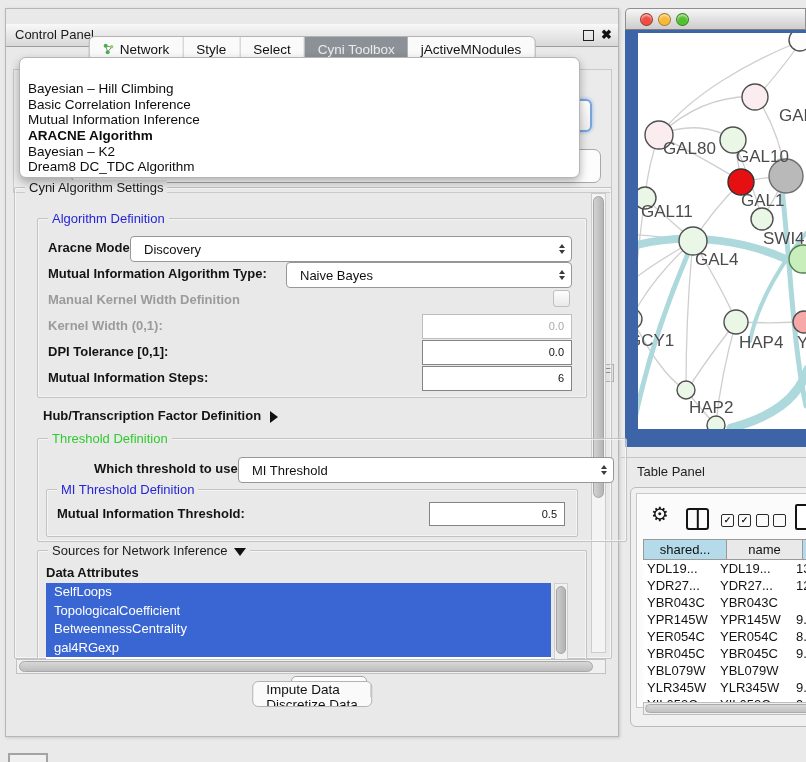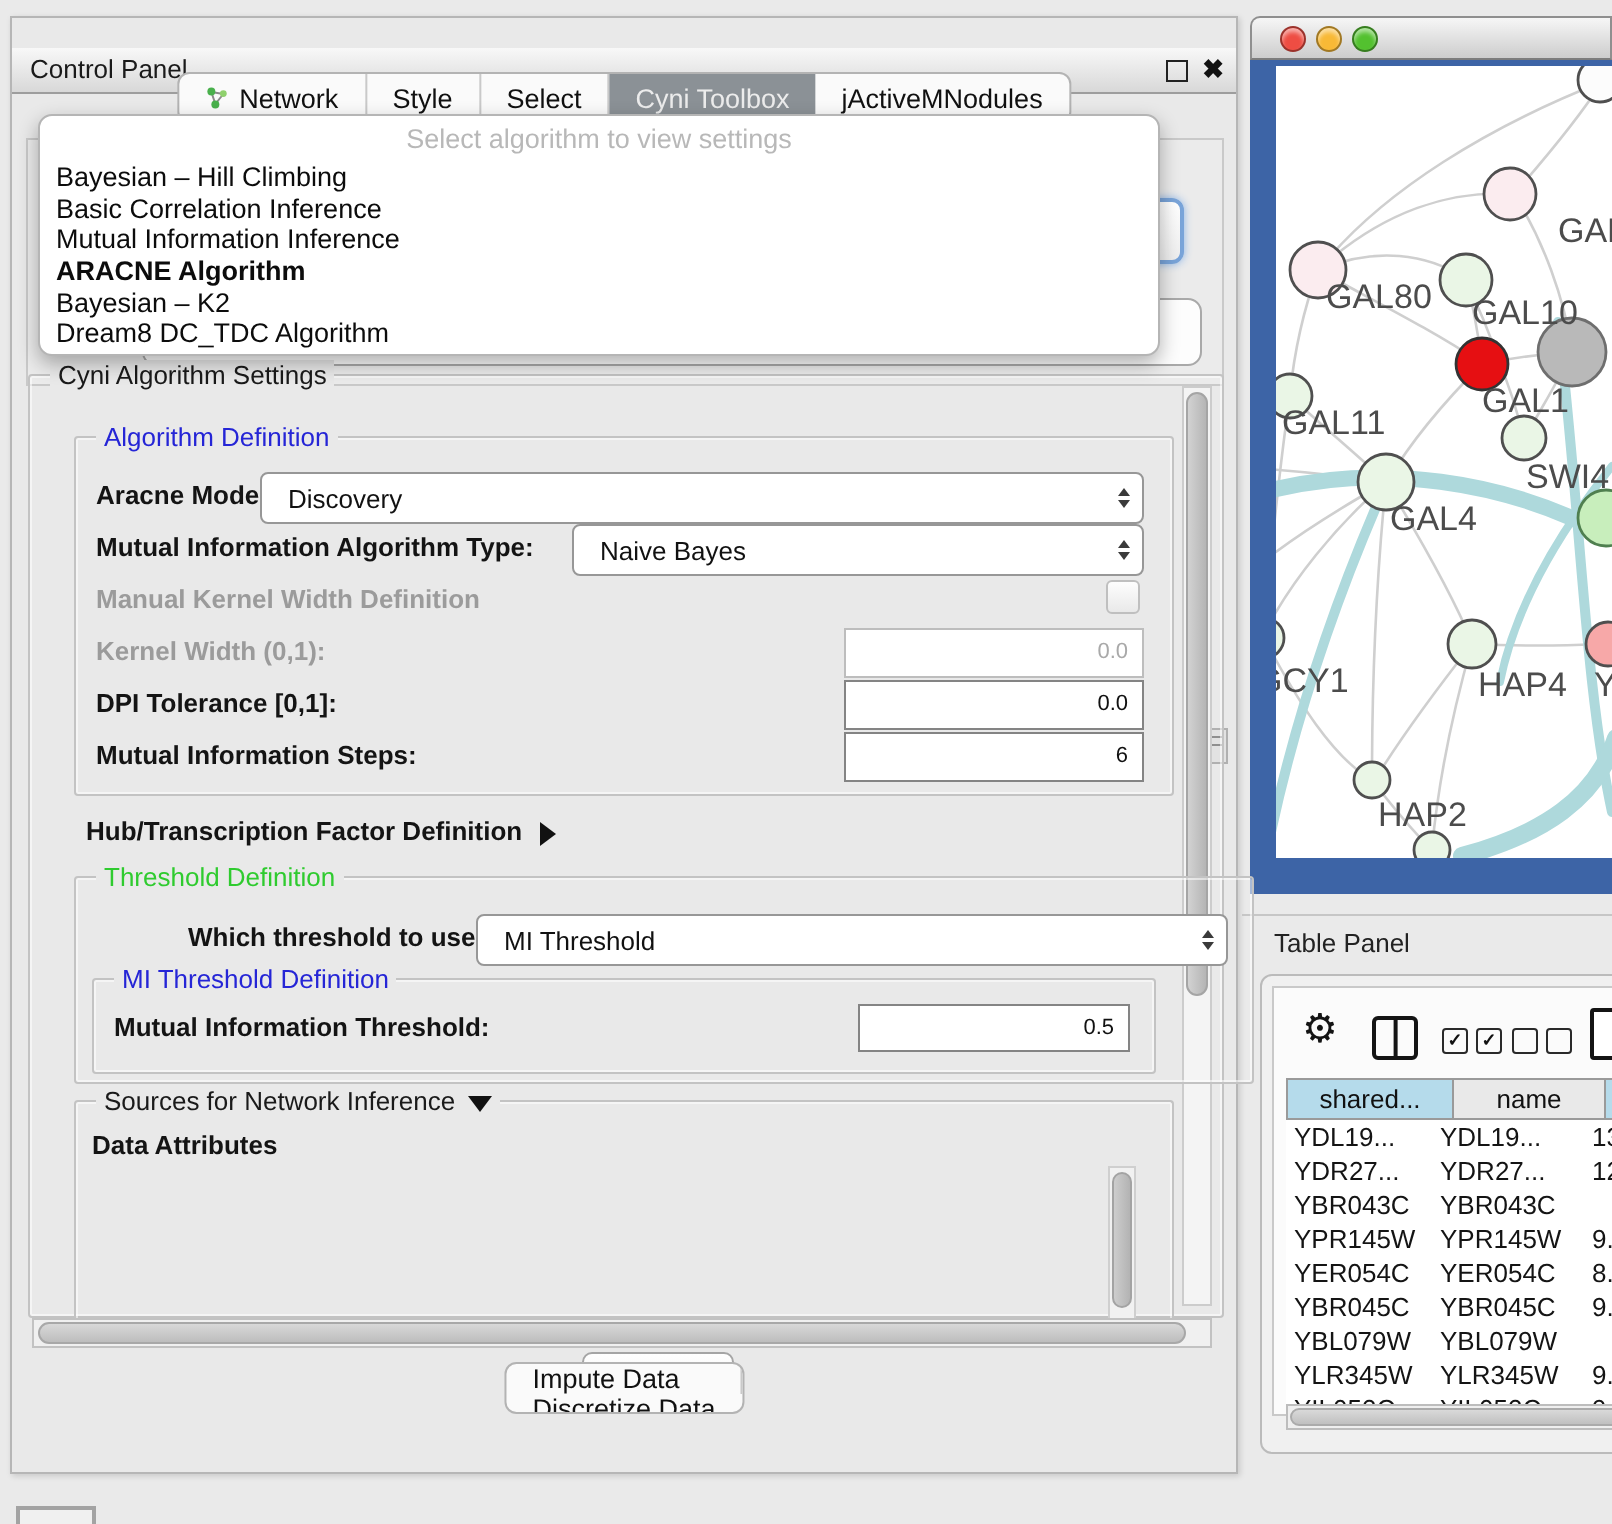--- a/index.html
+++ b/index.html
@@ -167,21 +167,20 @@
       </div>
 
     <div class="hidden-panel"></div>
     <div class="hidden-box"></div>
     <div class="hidden-stepper">
       <span class="tri-up"></span>
       <span class="tri-down"></span>
     </div>
 
     <div class="dd-popup">
-      <div class="dd-prompt">Select algorithm to view settings</div>
       <div class="dd-items" id="dd-items">
           <div class="dd-item">Bayesian – Hill Climbing</div>
           <div class="dd-item">Basic Correlation Inference</div>
           <div class="dd-item">Mutual Information Inference</div>
           <div class="dd-item dd-sel">ARACNE Algorithm</div>
           <div class="dd-item">Bayesian – K2</div>
           <div class="dd-item">Dream8 DC_TDC Algorithm</div>
         </div>
     </div>
 
@@ -245,20 +244,26 @@
         <div class="grp" style="left:8px;top:50px;width:530px;height:46px;">
           <span class="grp-title t-blue">MI Threshold Definition</span>
           <span class="lbl" style="left:10px;top:16px;">Mutual Information Threshold:</span>
           <div class="tfield" style="left:382px;right:12px;top:12px;height:22px;line-height:22px;">0.5</div>
         </div>
       </div>
 
       <div class="grp" style="left:22px;top:362px;width:548px;height:112px;border-bottom:none;">
         <span class="grp-title"><span>Sources for Network Inference</span><span class="arrow-down"></span></span>
         <span class="lbl" style="left:8px;top:14px;">Data Attributes</span>
+        <div class="attr-list" id="attr-list">
+            <div class="attr-item" style="background: rgb(58, 102, 212);">SelfLoops</div>
+            <div class="attr-item" style="background: rgb(58, 102, 212);">TopologicalCoefficient</div>
+            <div class="attr-item" style="background: rgb(58, 102, 212);">BetweennessCentrality</div>
+            <div class="attr-item" style="background: rgb(58, 102, 212);">gal4RGexp</div>
+          </div>
         <div class="list-vscroll">
           <div class="list-vthumb"></div>
         </div>
       </div>
     </div>
 
     <div class="hscroll">
       <div class="hthumb"></div>
     </div>
 

